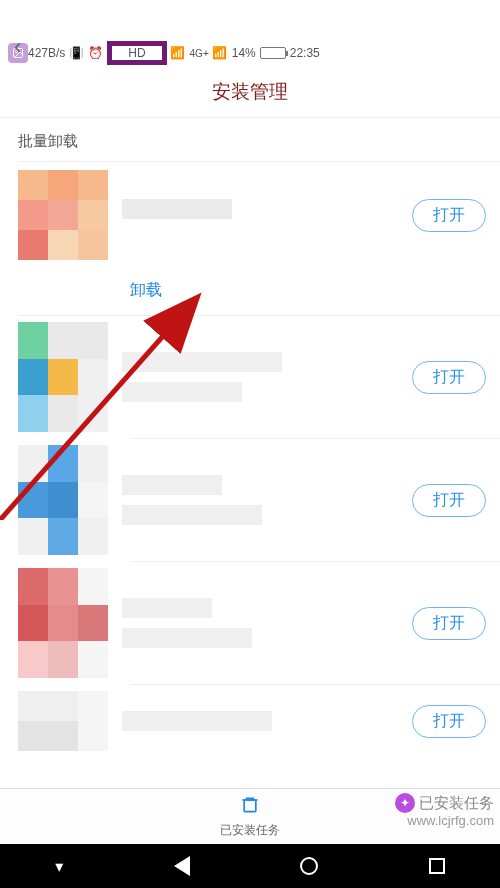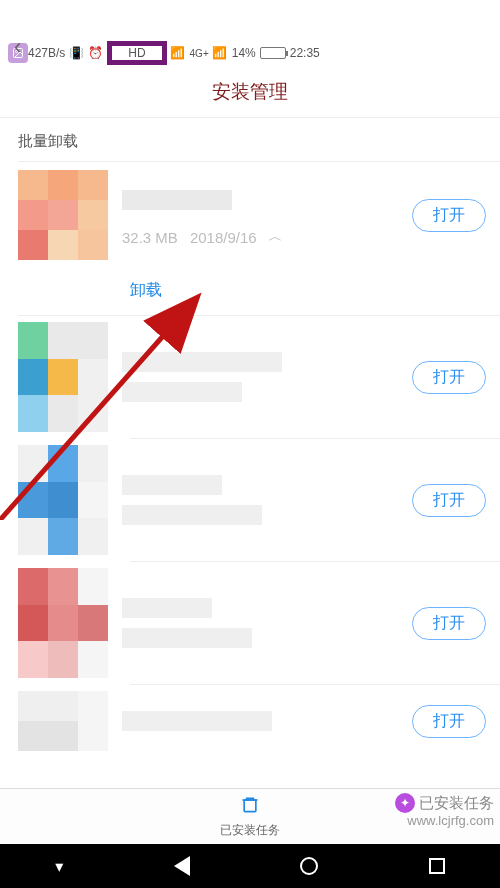--- a/index.html
+++ b/index.html
@@ -135,25 +135,20 @@
       <div style="background:#f6b98e"></div>
     <div style="background:#f39a8b"></div>
       <div style="background:#f3a696"></div>
       <div style="background:#f6c9a0"></div>
     <div style="background:#e97a70"></div>
       <div style="background:#f7d6b4"></div>
       <div style="background:#f6c49d"></div>
   </div>
   <div class="app-meta">
     <div class="app-name"></div>
-    <div class="app-sub">
-      <span>32.3 MB</span>
-      <span>2018/9/16</span>
-      <span class="chevron-up">︿</span>
-    </div>
   </div>
   <button class="open-btn">打开</button>
 </div>
 
 <div class="action-row">
   <span class="action-link">卸载</span>
 </div>
 <div class="divider"></div>
 
 <div class="app-row compact">

